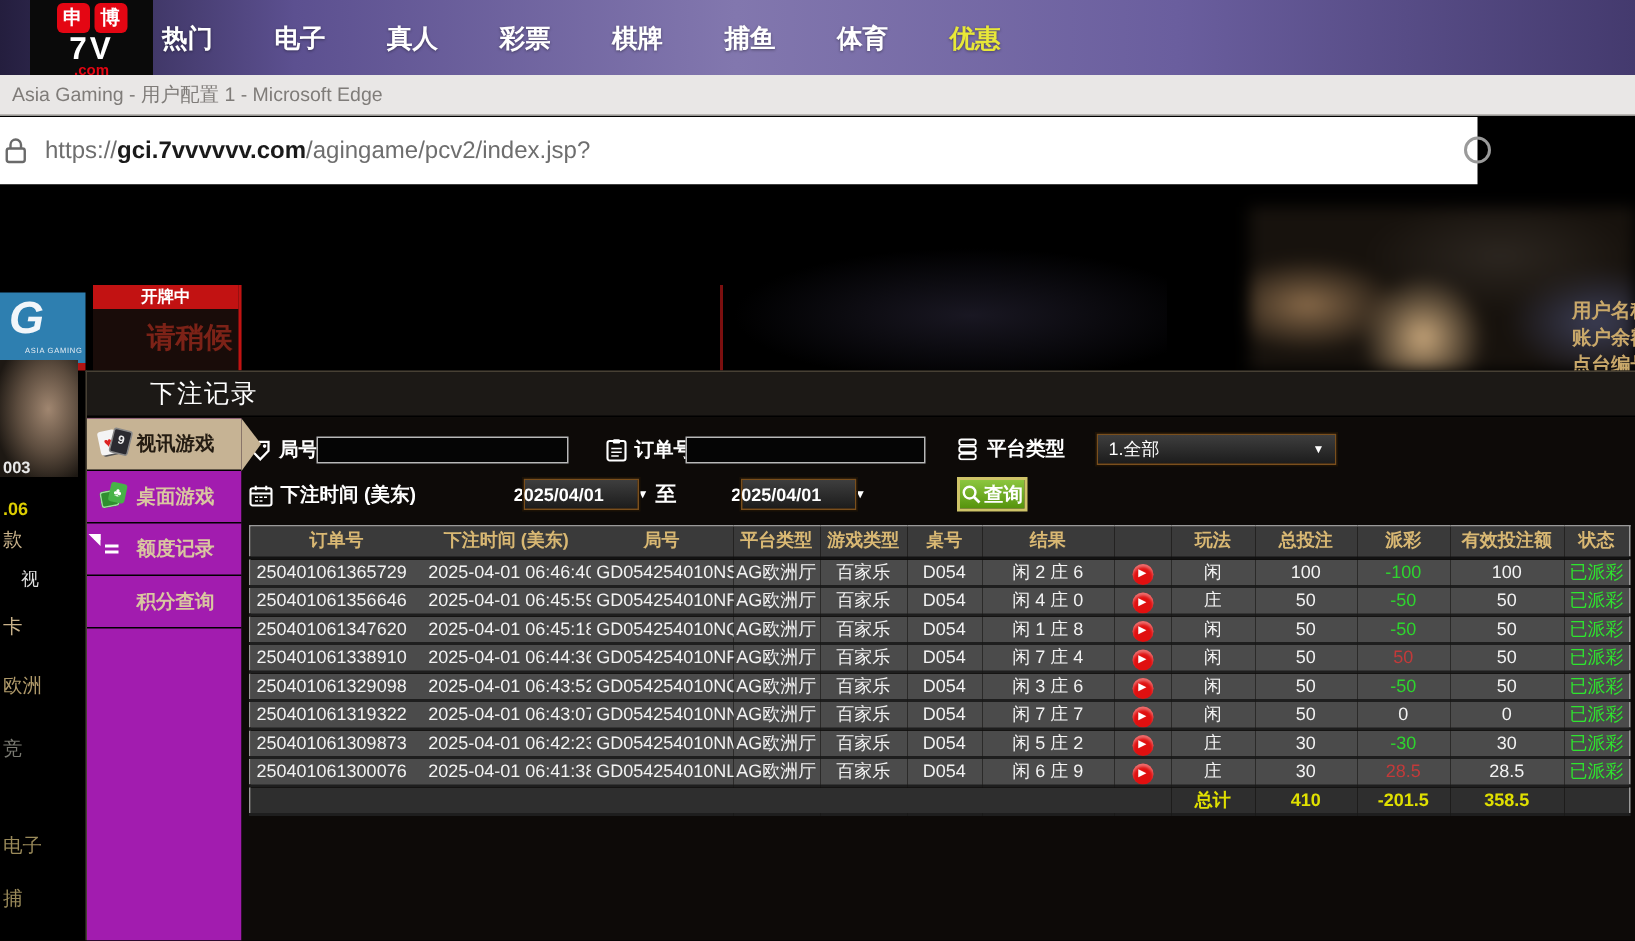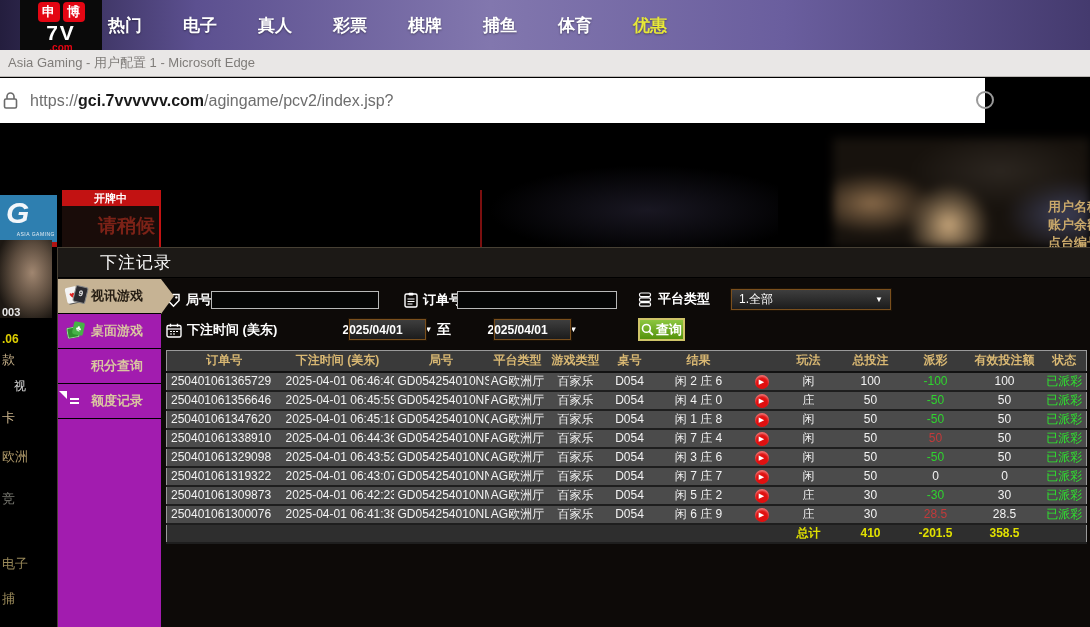--- a/index.html
+++ b/index.html
@@ -211,26 +211,26 @@
   <div class="sidebar">
     <div class="side-item active">
       <span class="sicon ic-cards"></span>
       <span>视讯游戏</span>
     </div>
     <div class="side-item">
       <span class="sicon ic-table"></span>
       <span>桌面游戏</span>
     </div>
     <div class="side-item">
+      <span class="sicon"><span class="ic-doc"></span></span>
+      <span>额度记录</span>
+    </div>
+    <div class="side-item">
       <span class="sicon"><span class="ic-gem"></span></span>
       <span>积分查询</span>
-    </div>
-    <div class="side-item">
-      <span class="sicon"><span class="ic-doc"></span></span>
-      <span>额度记录</span>
     </div>
   </div>
 
   <div class="main">
 
     <div class="flabel" style="left:5px;top:12px;">
       <svg width="15" height="15" viewBox="0 0 15 15">
           <path d="M1.5 7 L7 1.5 H13 V7.5 L7.5 13.2 Z" fill="none" stroke="#fff" stroke-width="1.5"></path>
           <circle cx="10.4" cy="4.4" r="1.2" fill="#fff"></circle>
         </svg>

